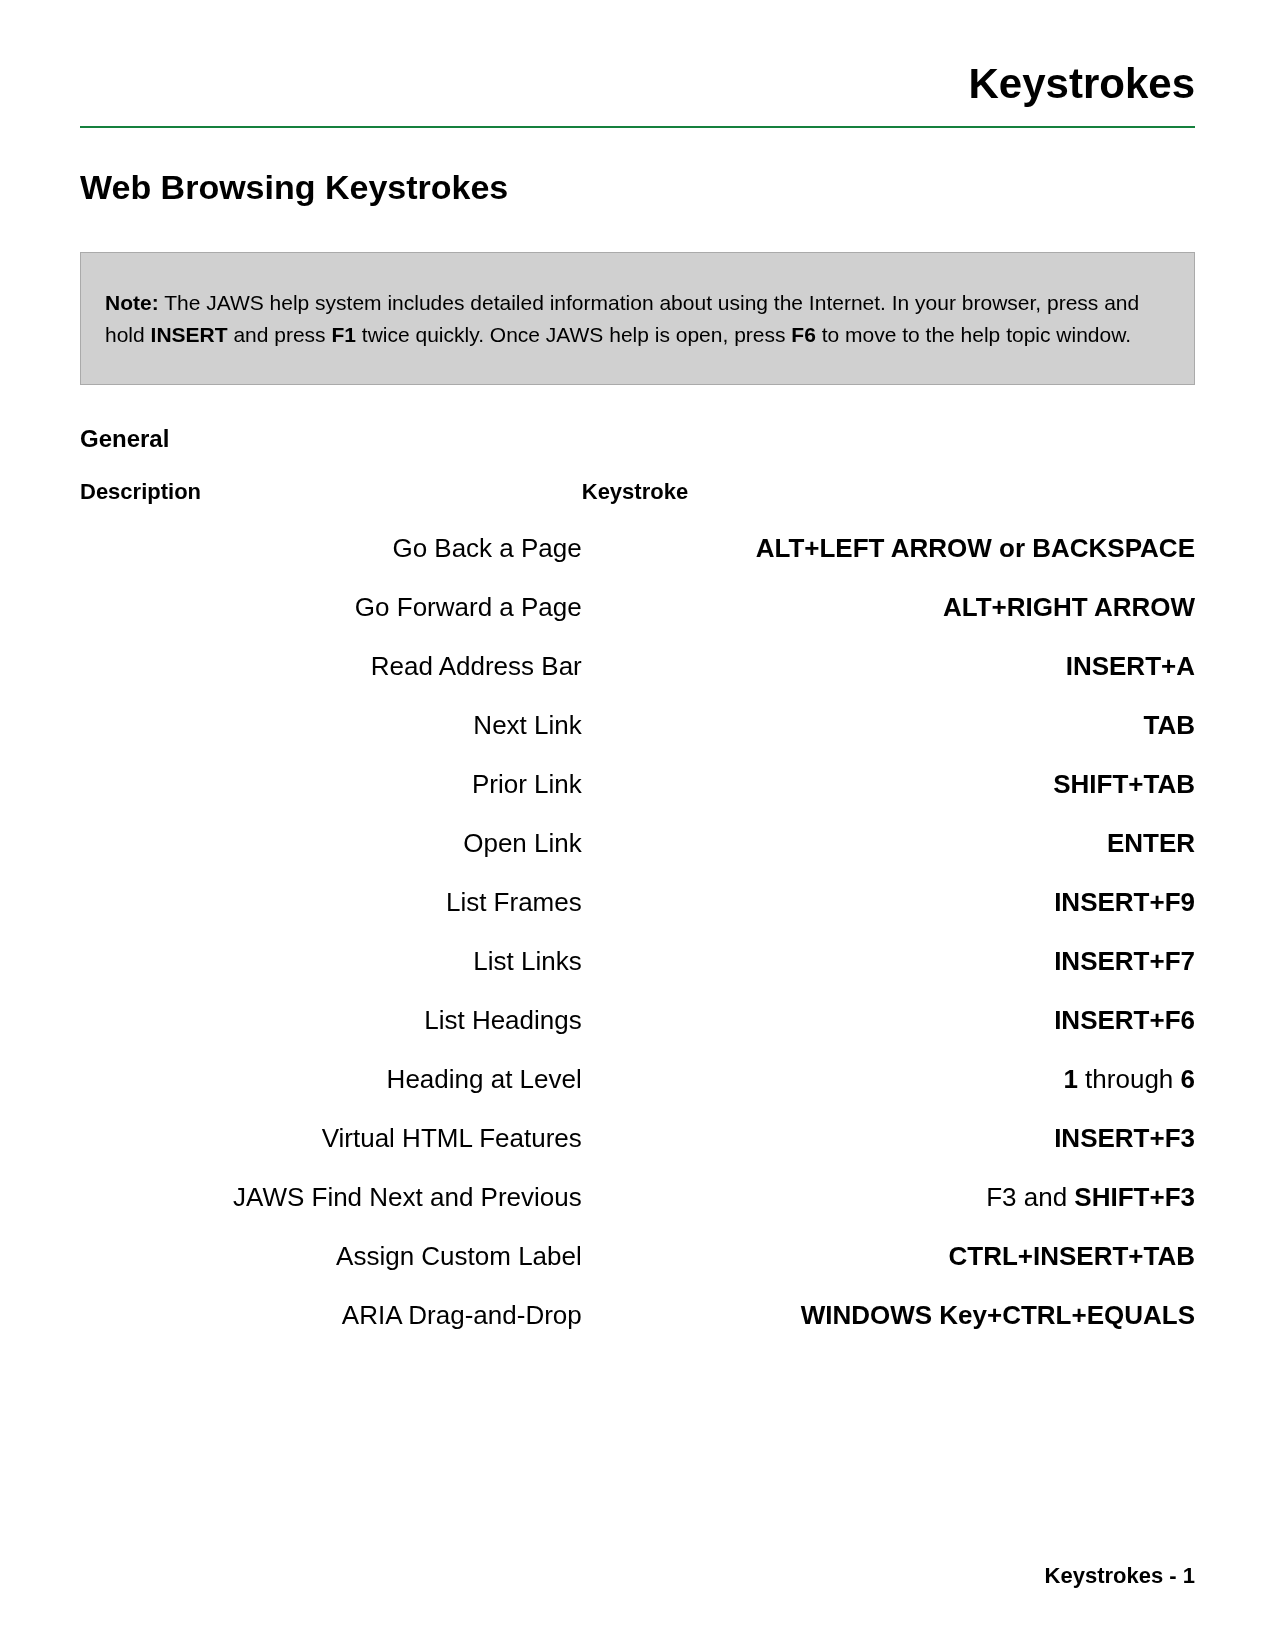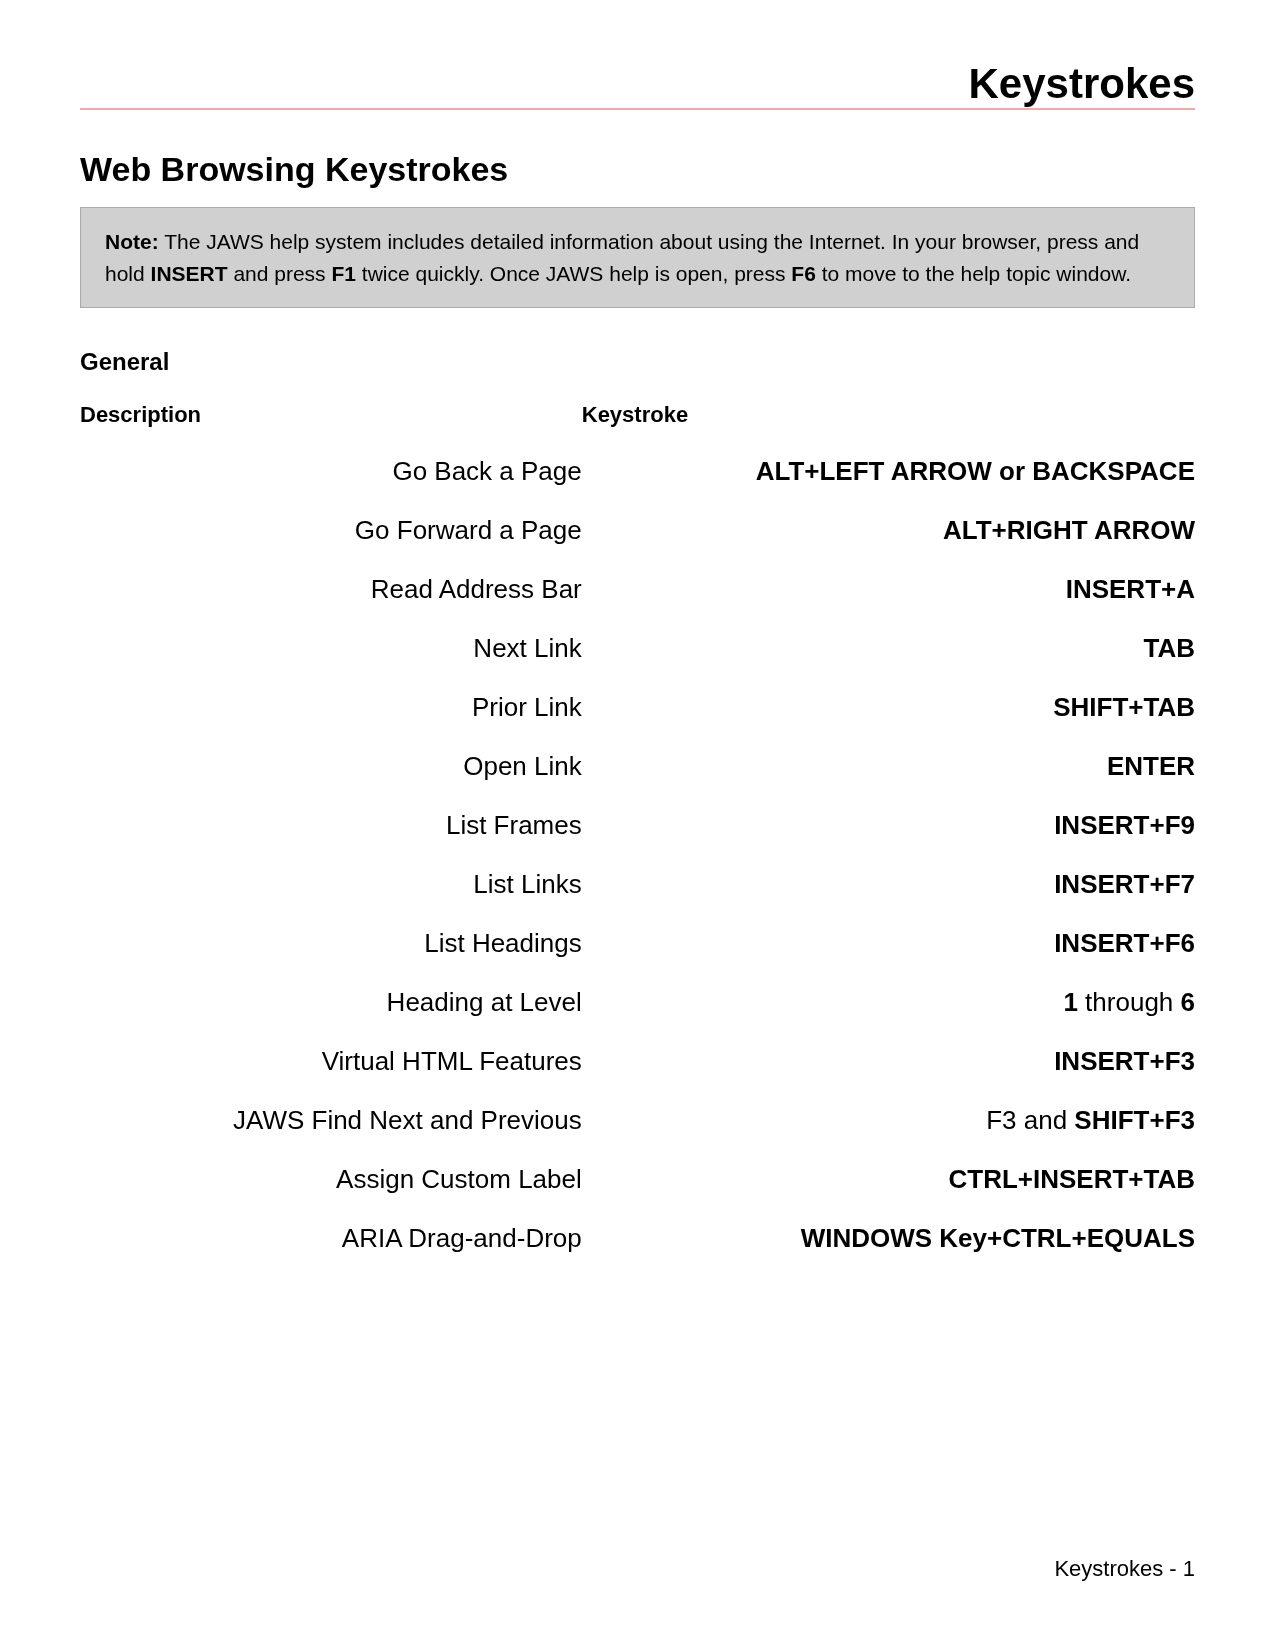--- a/index.html
+++ b/index.html
@@ -18,43 +18,44 @@
       position: relative;
     }
 
     .page-container {
       padding: 60px 80px 80px 80px;
     }
 
     
     .page-header {
       text-align: right;
-      border-bottom: 2px solid #fca5a5;
+      padding-bottom: 18px;
+      border-bottom: 2px solid #15803d;
       margin-bottom: 40px;
     }
 
     .page-header-title {
       font-size: 42px;
       font-weight: bold;
       color: #000000;
     }
 
     
     .section-title {
       font-size: 34px;
       font-weight: bold;
       color: #000000;
-      margin-bottom: 18px;
+      margin-bottom: 45px;
     }
 
     
     .note-box {
       background: #d0d0d0;
       border: 1px solid #aaaaaa;
-      padding: 18px 24px;
+      padding: 34px 24px;
       margin-bottom: 40px;
       font-size: 21px;
       line-height: 1.5;
     }
 
     .note-box .note-label {
       font-weight: bold;
     }
 
     
@@ -92,24 +93,24 @@
       width: 45%;
     }
 
     .keystroke-table col.key-col {
       width: 55%;
     }
 
     
     .page-footer {
       position: absolute;
-      bottom: 68px;
+      bottom: 61px;
       right: 80px;
       font-size: 22px;
-      font-weight: normal;
+      font-weight: bold;
     }
   </style>
 </head>
 <body>
 
 <div class="page-container">
 
   <div class="page-header">
     <span class="page-header-title">Keystrokes</span>
   </div>

